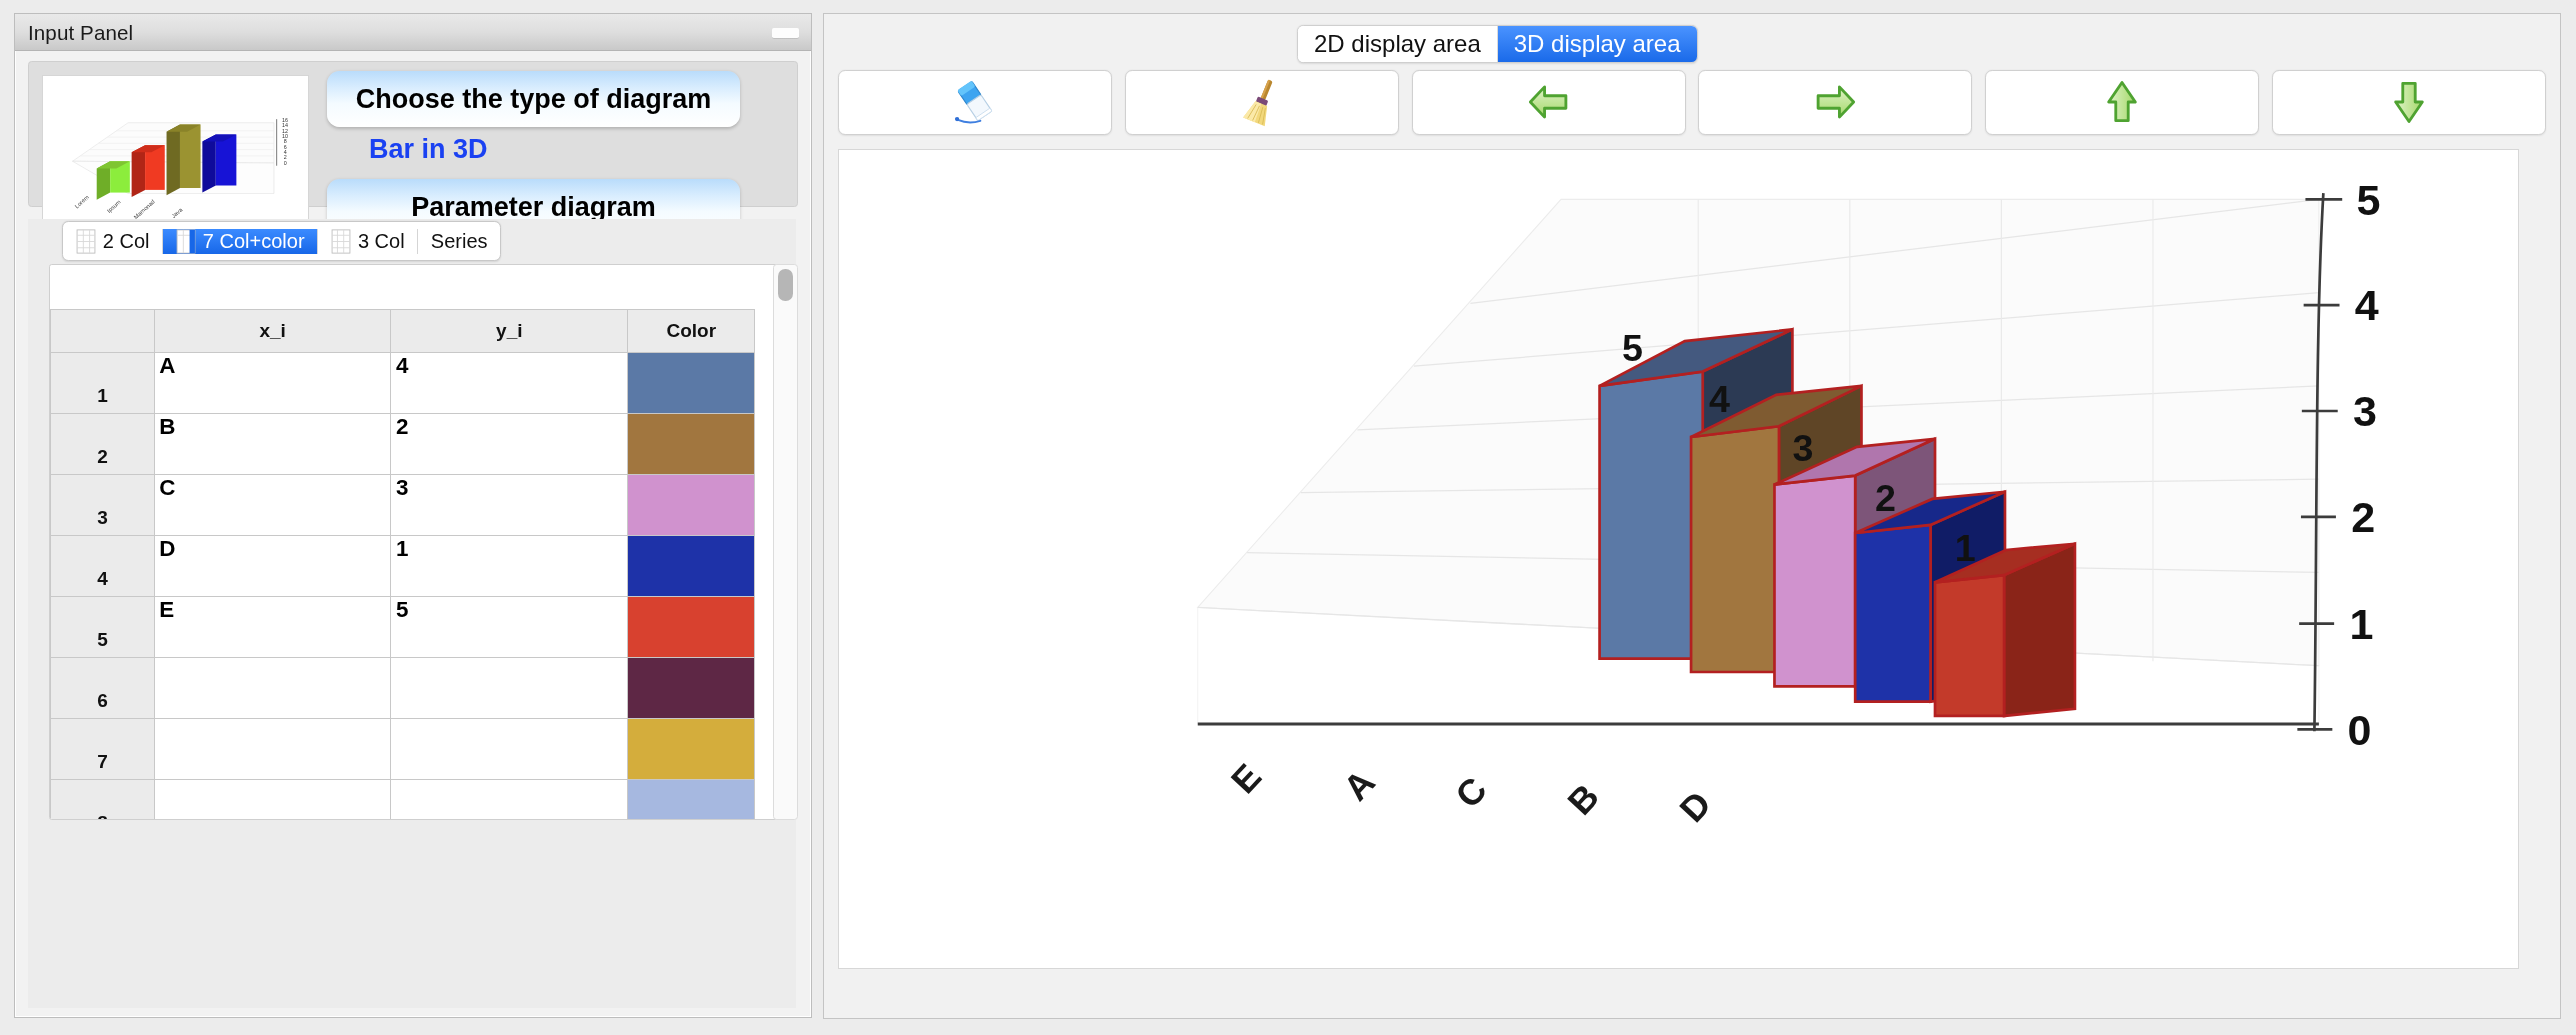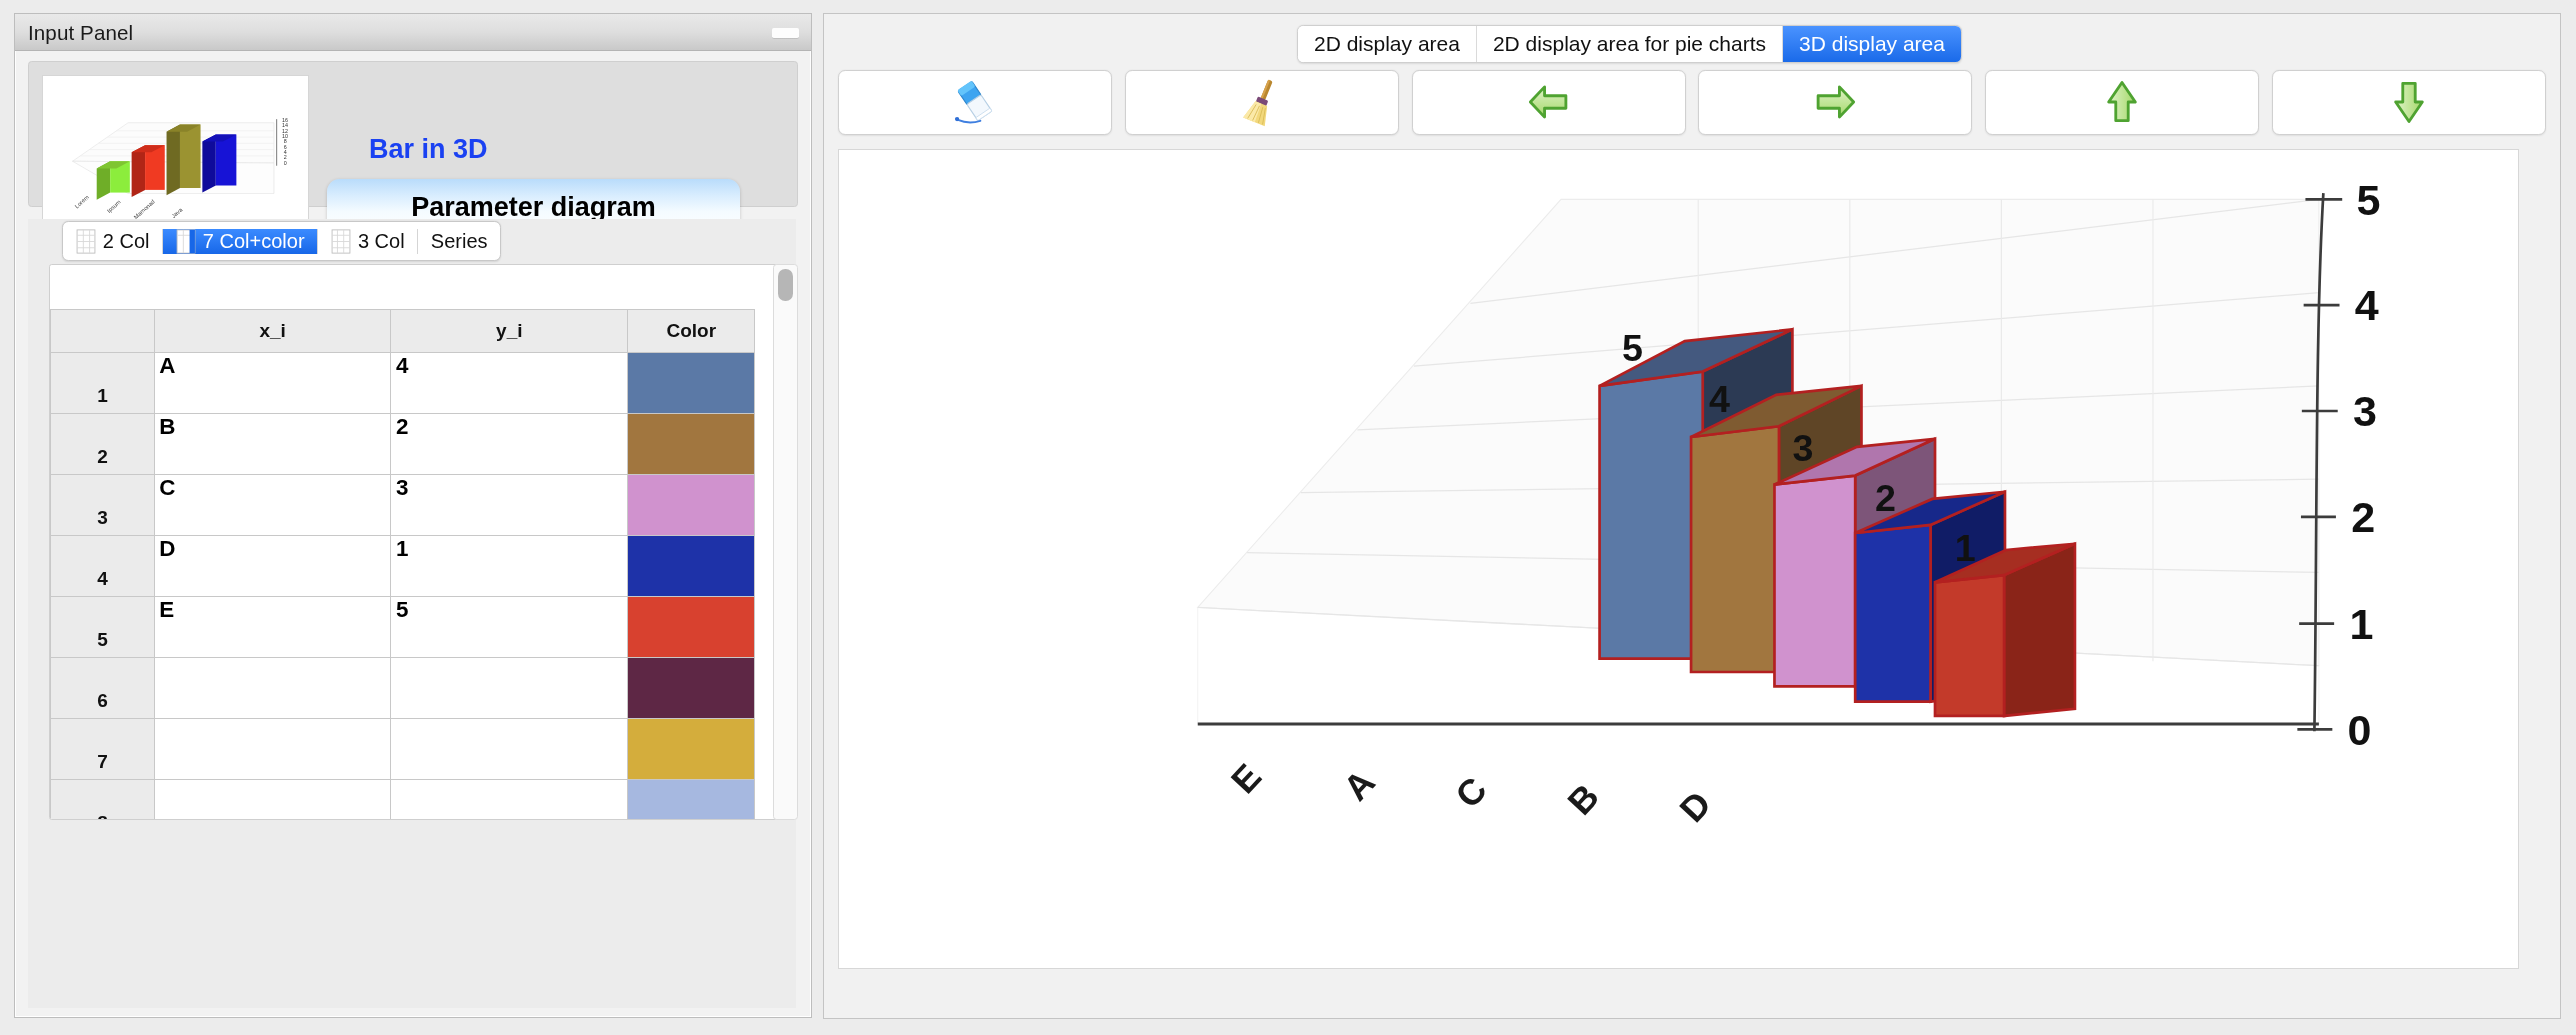--- a/index.html
+++ b/index.html
@@ -135,21 +135,21 @@
     position:absolute;left:823px;top:12.6px;width:1738px;height:1006px;
     background:#f1f1f1;border:0.9px solid #c4c4c4;box-sizing:border-box;
   }
   .rp-tabstrip{
     position:absolute;left:calc(50% - 395px);top:11.7px;height:36px;
     display:flex;background:#fff;border:0.9px solid #cfcfcf;border-radius:6.3px;
     overflow:hidden;box-shadow:0 0.9px 1.8px rgba(0,0,0,.10);
   }
   .rtab{
     display:flex;align-items:center;padding:0 16px;
-    font-size:21px;color:#111;background:#fff;cursor:pointer;
+    font-size:24px;color:#111;background:#fff;cursor:pointer;
     border-right:0.9px solid #dadada;white-space:nowrap;
   }
   .rtab:last-child{border-right:none;}
   .rtab.active{background:linear-gradient(to bottom,#4a93ff,#1a6ae9);color:#fff;}
 
   .toolbar{
     position:absolute;left:14.4px;top:56px;right:14.4px;height:65px;
     display:flex;gap:12.6px;
   }
   .tool-btn{
@@ -230,20 +230,21 @@
 
           <g font-size="6.5" fill="#4a4a4a" font-family="Liberation Sans, sans-serif">
             <text x="38" y="148" transform="rotate(-42 38 148)">Lorem</text>
             <text x="74" y="153" transform="rotate(-42 74 153)">Ipsum</text>
             <text x="104" y="160" transform="rotate(-42 104 160)">Mamonad</text>
             <text x="146" y="159" transform="rotate(-42 146 159)">Java</text>
           </g>
         </svg>
       </div>
 
+      <button class="big-btn" id="btn-choose">Choose the type of diagram</button>
 
       <div class="type-label">Bar in 3D</div>
 
       <button class="big-btn" id="btn-params">Parameter diagram</button>
     </div>
 
     <div class="table-area">
 
       <div class="tabstrip">
         <div class="tab">
@@ -372,23 +373,20 @@
       </div>
     </div>
   </div>
 
   <div class="right-panel">
 
     <div class="rp-tabstrip">
       <div class="rtab">
         <span>2D display area</span>
       </div>
-      <div class="rtab">
-        <span>2D display area for pie charts</span>
-      </div>
       <div class="rtab active">
         <span>3D display area</span>
       </div>
     </div>
 
     <div class="toolbar">
 
       <div class="tool-btn">
         <svg width="52" height="52" viewBox="0 0 58 58">
           <g transform="rotate(-34 29 29)">

